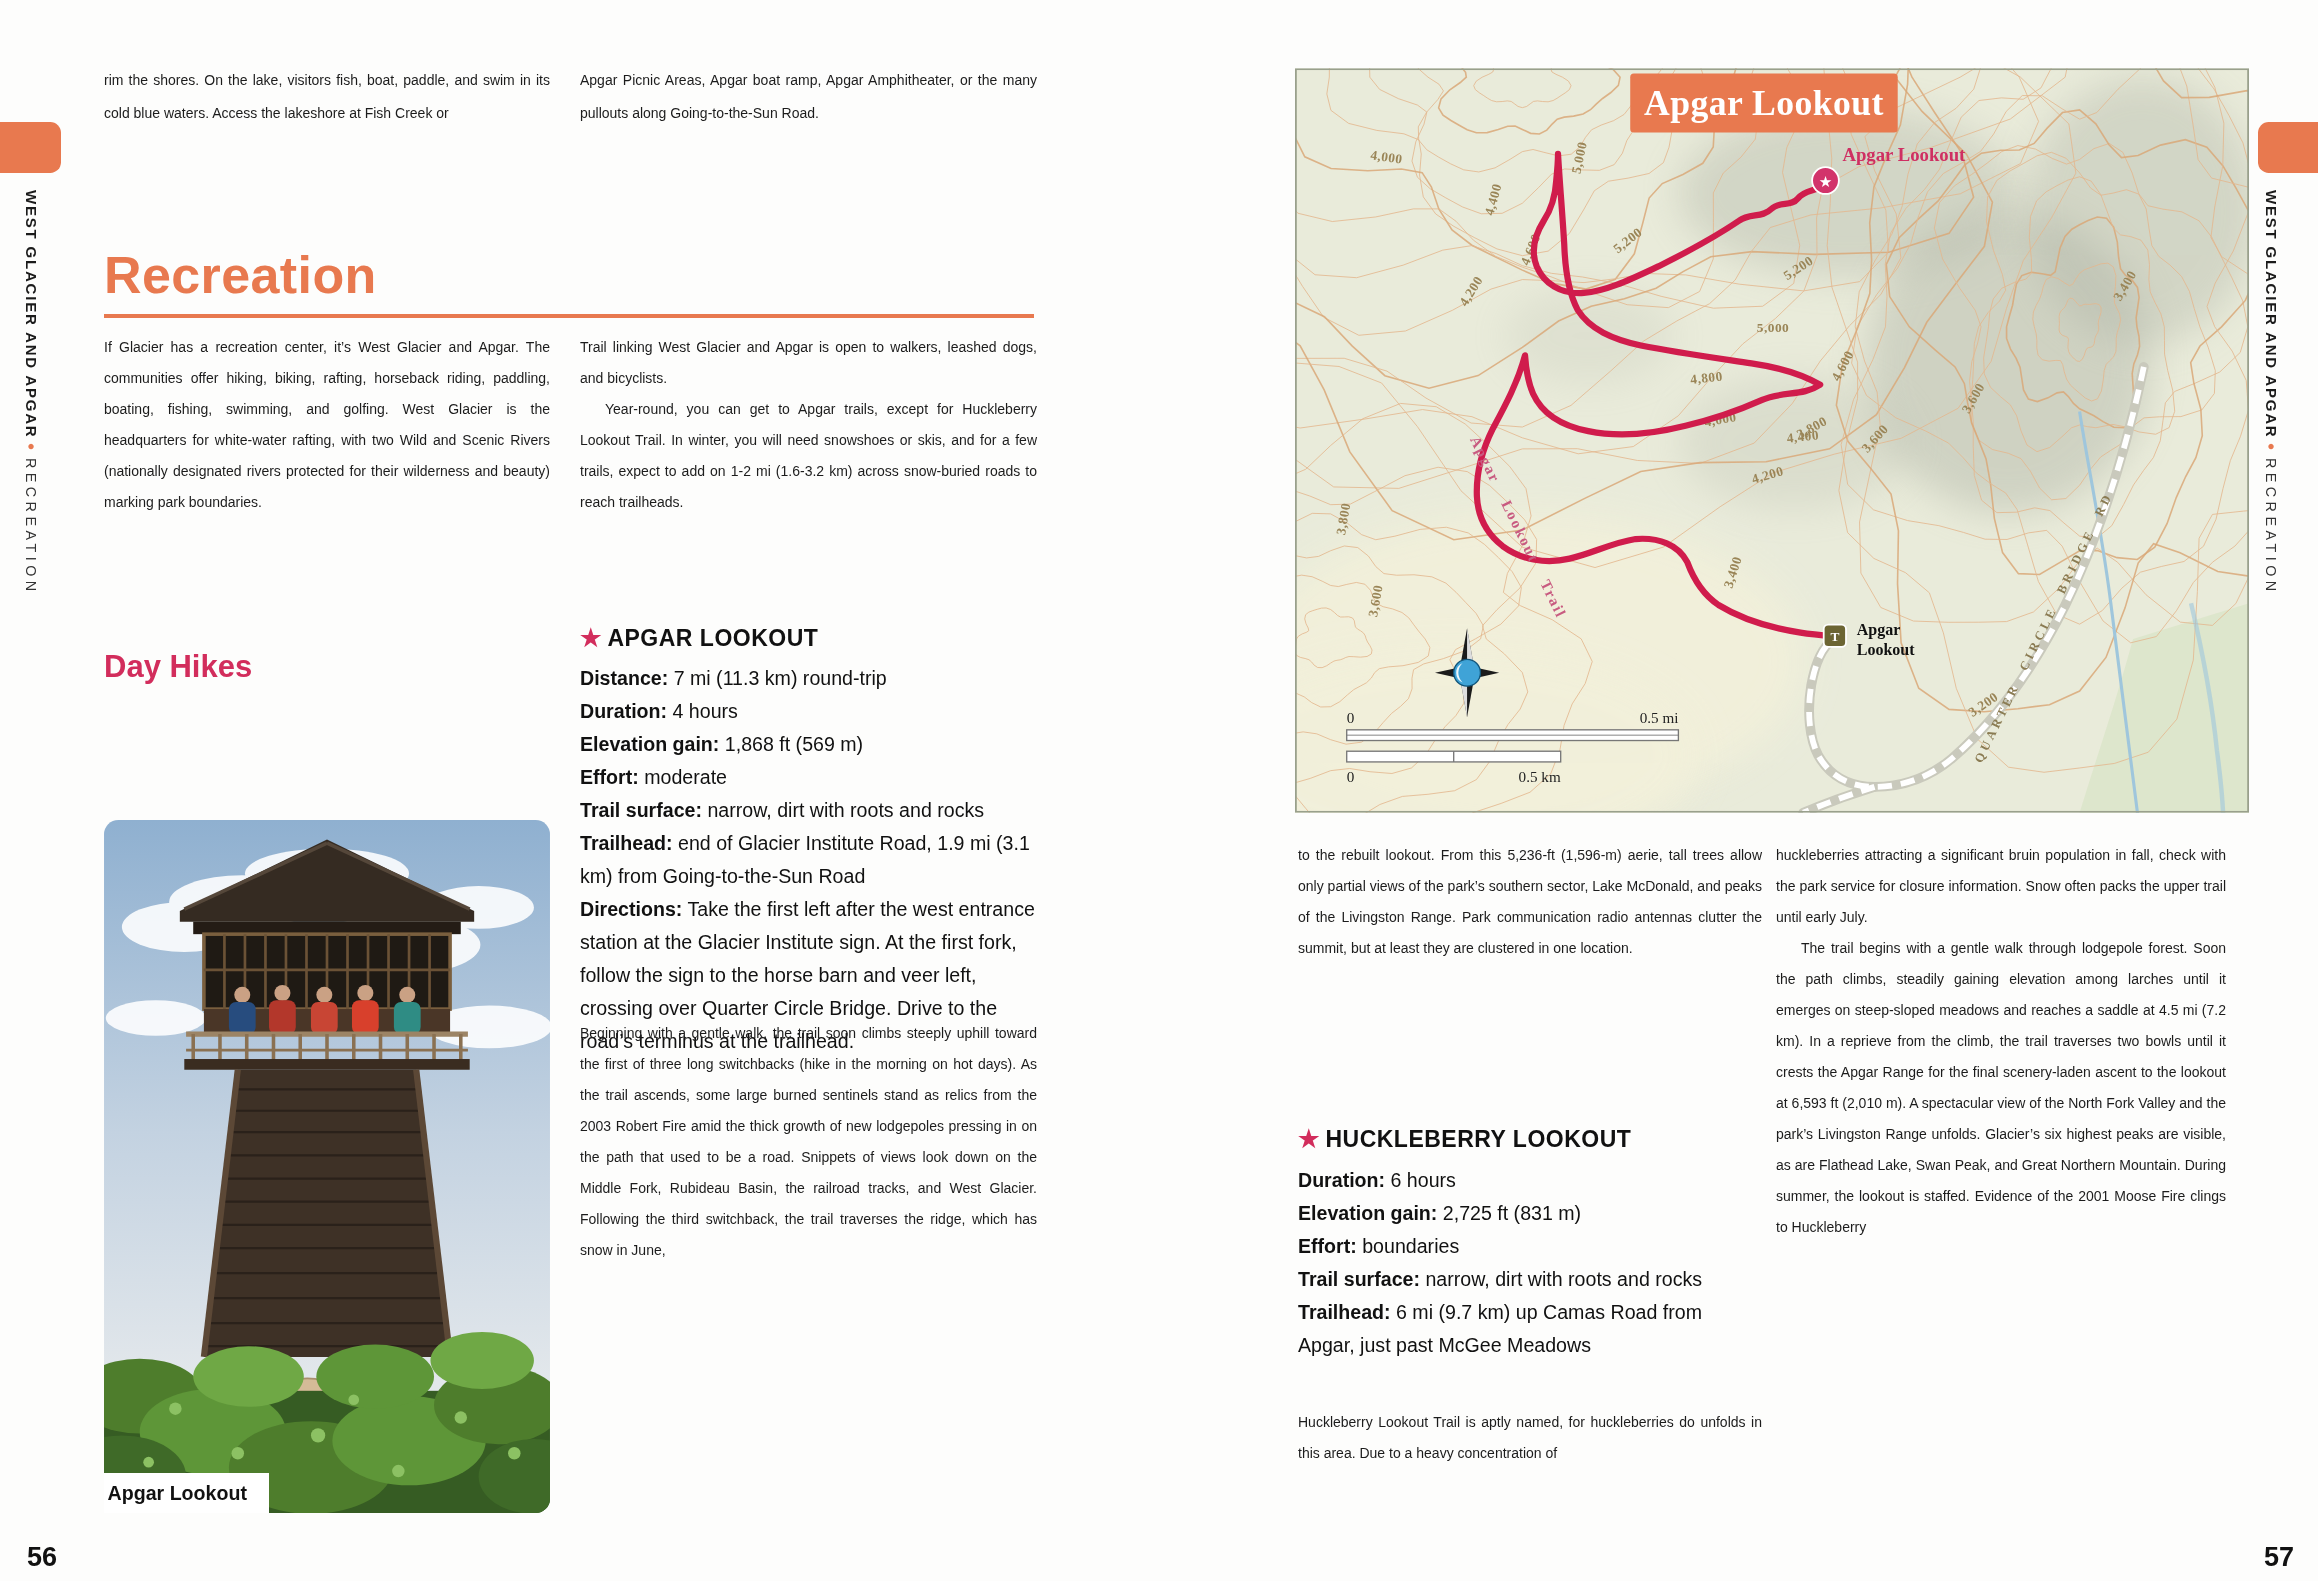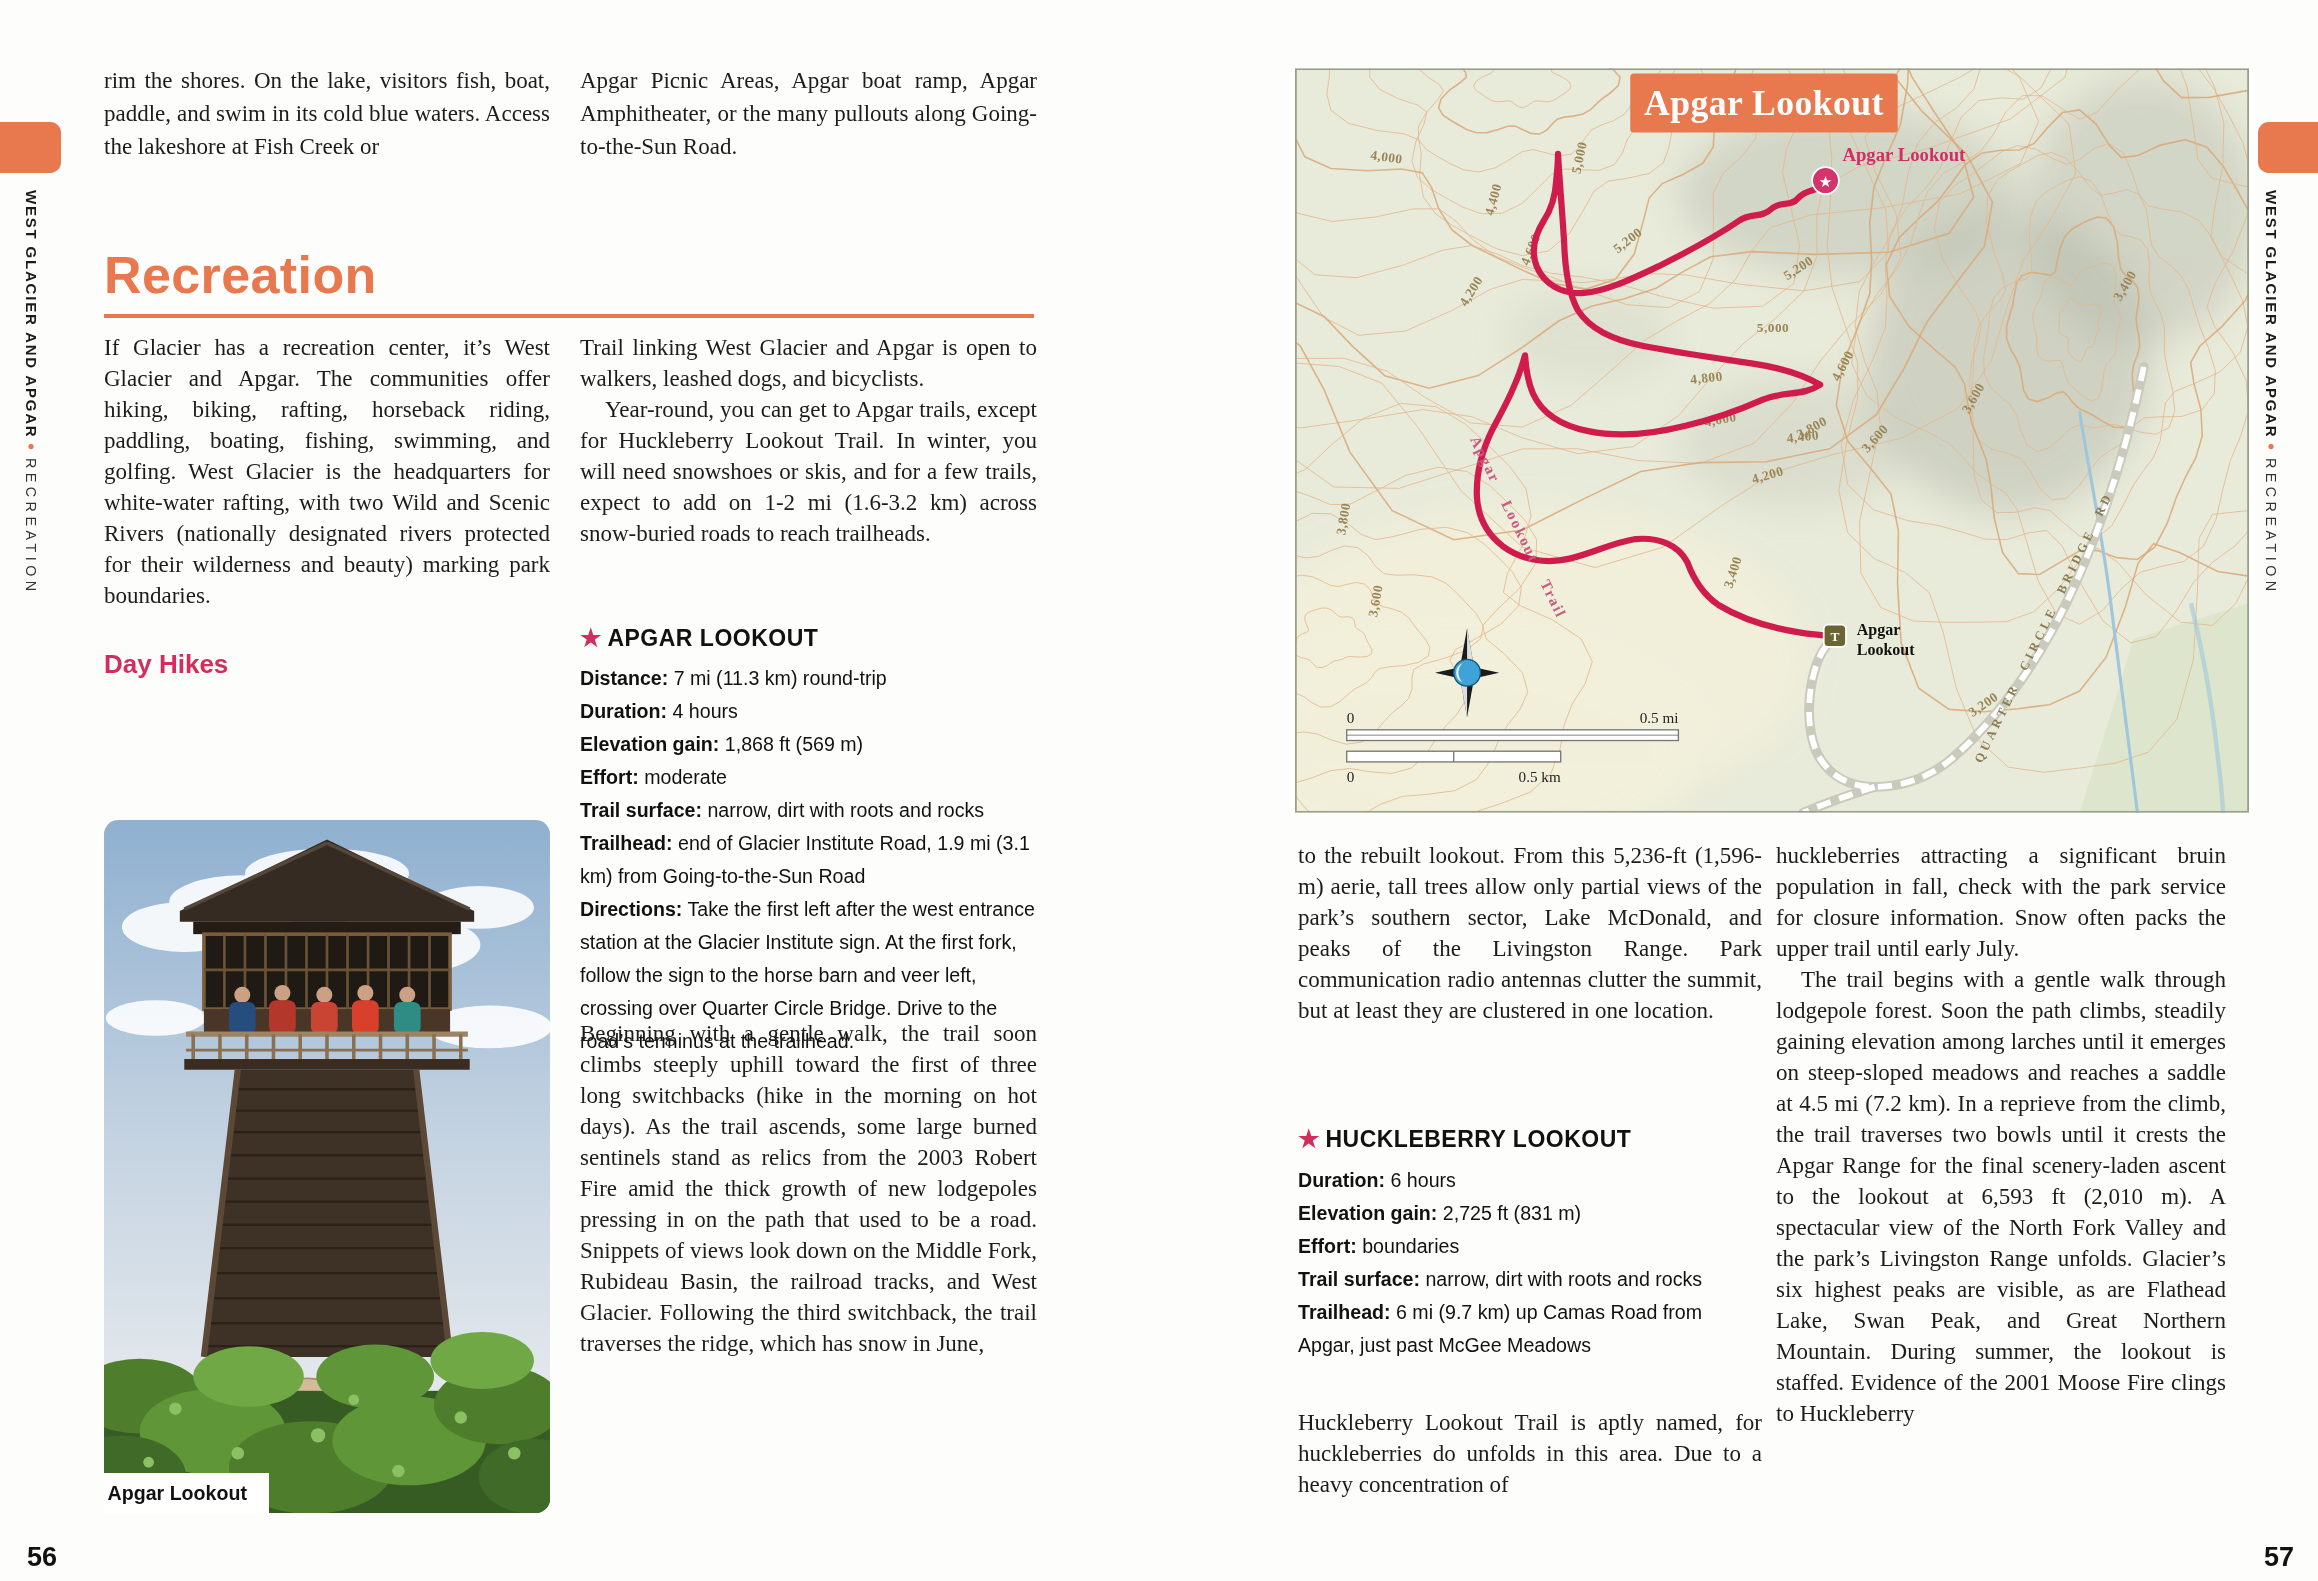--- a/index.html
+++ b/index.html
@@ -1,29 +1,29 @@
 <!DOCTYPE html>
 <html style="font-size:14.3px"><head>
 <meta charset="utf-8">
 <style>
   html,body{margin:0;padding:0;background:#ffffff;}
   #spread{position:relative;width:2319px;height:1581px;background:#fdfdfc;overflow:hidden;
           font-family:"Liberation Serif",serif;color:#1c1c1c;}
 
   
   .abs{position:absolute;}
-  .serif{font-family:Liberation Serif, serif;font-size:23px;line-height:31px;text-align:justify;color:#1c1c1c;}
+  .serif{font-family:Liberation Sans, sans-serif;font-size:14px;line-height:31px;text-align:justify;color:#1c1c1c;}
   .serif p{margin:0;}
   .indent{text-indent:25px;}
 
   
   .section-h{font-family:"Liberation Sans",sans-serif;font-weight:bold;font-size:52px;line-height:54px;
              color:#E8794F;letter-spacing:0.4px;}
   .section-rule{background:#E8794F;height:3.6px;}
-  .sub-h{font-family:"Liberation Sans",sans-serif;font-weight:bold;font-size:26px;color:#D22D5C;}
+  .sub-h{font-family:"Liberation Sans",sans-serif;font-weight:bold;font-size:31px;color:#D22D5C;}
   .hike-h{font-family:"Liberation Sans",sans-serif;font-weight:bold;font-size:23px;letter-spacing:0.5px;color:#111;margin:0;}
   .hike-h .star{color:#D22D5C;font-size:24px;margin-right:5.4px;}
 
   
   .stat{margin:0;font-family:"Liberation Sans",sans-serif;font-size:19.6px;line-height:33px;color:#111;text-align:left;}
   .stat b{font-weight:bold;}
 
   
   .tab{background:#E8794F;width:61px;height:51px;}
   .tab-left{border-radius:0 10.7px 10.7px 0;}

